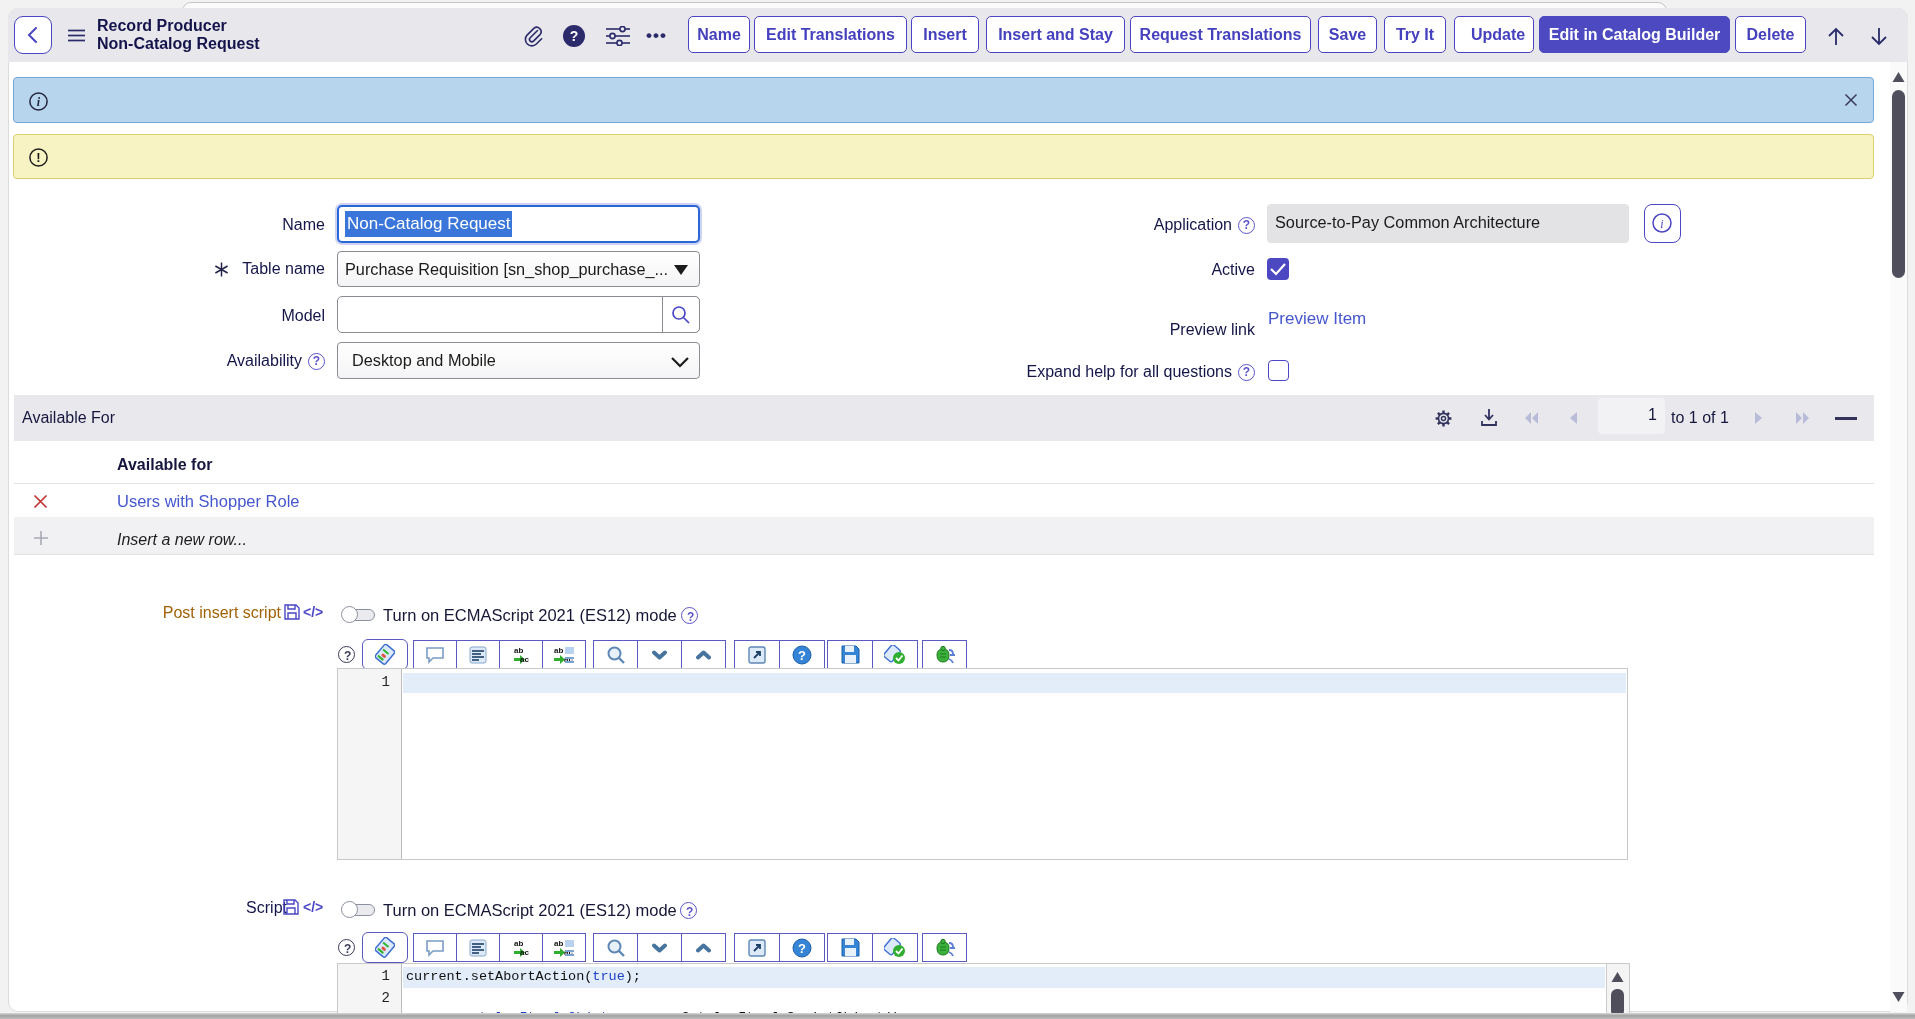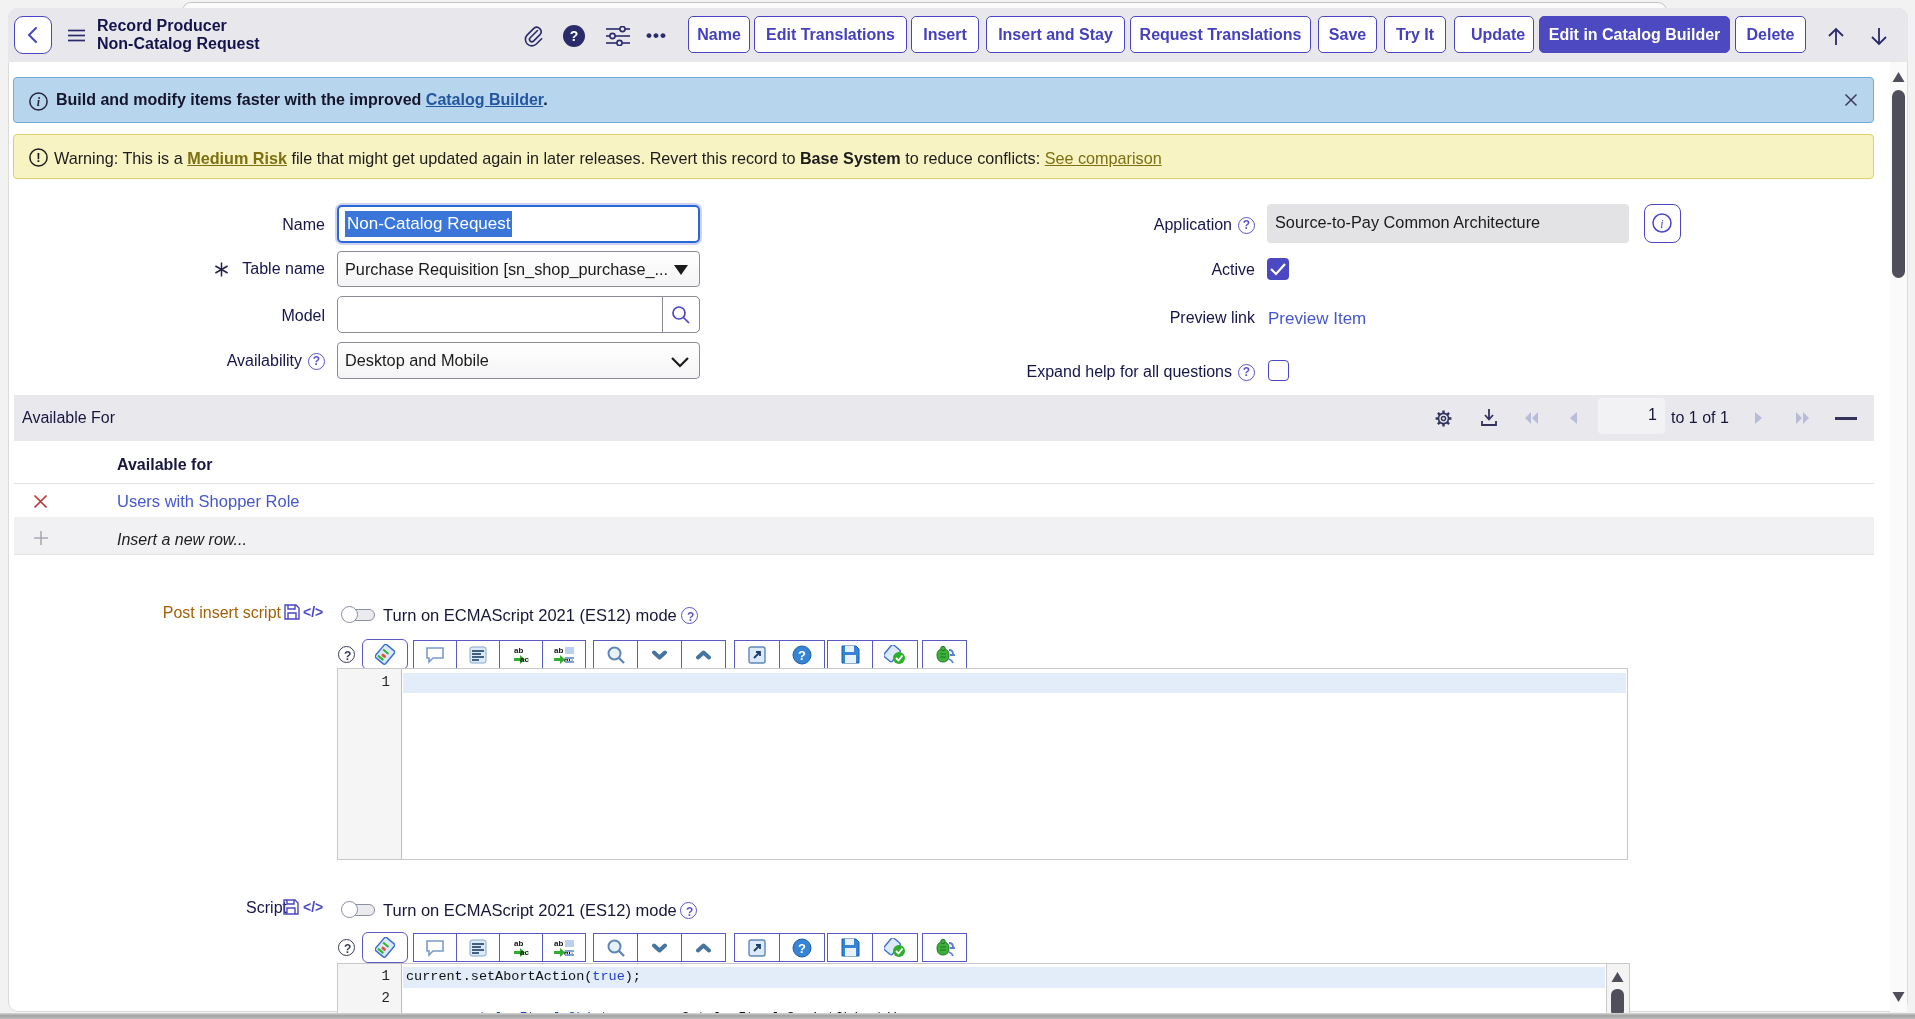--- a/index.html
+++ b/index.html
@@ -108,32 +108,30 @@
 <div class="abs" id="sbthumb"></div>
 <svg class="abs" style="left:1892px;top:991px" width="13" height="12" viewBox="0 0 13 12">
     <path d="M6.5 11 L12.5 1 L0.5 1 Z" fill="#4f4e5c"></path>
   </svg>
 
 <div class="abs" id="banner1">
   <svg class="abs" style="left:15px;top:14px" width="19" height="19" viewBox="0 0 19 19">
       <circle cx="9.5" cy="9.5" r="8.6" fill="none" stroke="#22223a" stroke-width="1.5"></circle>
       <text x="9.5" y="14" font-size="12" font-style="italic" font-weight="bold" fill="#22223a" text-anchor="middle" font-family="Liberation Serif">i</text>
     </svg>
-  <div class="bantext" style="font-weight:bold;">Build and modify items faster with the improved <a class="lnk" style="color:#2456a0;text-decoration:underline;">Catalog Builder</a>.</div>
   <svg class="abs" style="left:1830px;top:15px" width="14" height="14" viewBox="0 0 14 14">
       <path d="M1.5 1.5 L12.5 12.5 M12.5 1.5 L1.5 12.5" stroke="#3a3a5a" stroke-width="1.5"></path>
     </svg>
 </div>
 
 <div class="abs" id="banner2">
   <svg class="abs" style="left:15px;top:13px" width="19" height="19" viewBox="0 0 19 19">
       <circle cx="9.5" cy="9.5" r="8.6" fill="none" stroke="#1c1c1c" stroke-width="1.5"></circle>
       <text x="9.5" y="14" font-size="13" font-weight="bold" fill="#1c1c1c" text-anchor="middle">!</text>
     </svg>
-  <div class="bantext" style="left:40px;top:14px;font-weight:normal;font-size:16.2px;color:#1c1c1c;">Warning: This is a <b style="color:#7d6f12;text-decoration:underline;">Medium Risk</b> file that might get updated again in later releases. Revert this record to <b>Base System</b> to reduce conflicts: <a class="lnk" style="color:#7d6f12;text-decoration:underline;">See comparison</a></div>
 </div>
 
 <div class="lab" style="right:1590px;top:216px;">Name</div>
 <div class="abs" style="left:335px;top:203px;width:367px;height:42px;border:3px solid #cdd4f2;border-radius:7px;"></div>
 <div class="inp" style="left:337px;top:205px;width:363px;height:38px;border:2px solid #2b66d9;border-radius:5px;">
   <span style="position:absolute;left:6px;top:4px;font-size:17px;line-height:26px;background:#3a76d9;color:#fff;padding:0 2px;">Non-Catalog Request</span>
 </div>
 <div class="lab" style="right:1590px;top:260px;"><svg width="15" height="15" viewBox="0 0 15 15" style="margin-right:7px;">
       <g stroke="#23234a" stroke-width="1.5">
         <line x1="7.5" y1="0.5" x2="7.5" y2="14.5"></line>
@@ -150,21 +148,21 @@
 <div class="lab" style="right:1590px;top:307px;">Model</div>
 <div class="inp" style="left:337px;top:296px;width:363px;height:37px;"></div>
 <div class="abs" style="left:662px;top:296px;width:38px;height:37px;border:1px solid #8b8b93;border-radius:0 5px 5px 0;background:#fff;">
   <svg style="position:absolute;left:8px;top:8px" width="20" height="20" viewBox="0 0 20 20">
       <circle cx="8" cy="8" r="6" fill="none" stroke="#4a46c5" stroke-width="1.7"></circle>
       <line x1="12.5" y1="12.5" x2="18" y2="18" stroke="#4a46c5" stroke-width="1.7"></line>
     </svg>
 </div>
 <div class="lab" style="right:1590px;top:352px;">Availability <span class="qc">?</span></div>
 <div class="sel" style="left:337px;top:342px;width:363px;height:37px;">
-  <span style="margin-left:7px;">Desktop and Mobile</span>
+  <span style="margin-left:14px;">Desktop and Mobile</span>
   <svg style="position:absolute;right:10px;top:14px" width="18" height="11" viewBox="0 0 18 11">
       <path d="M1 1 L9 9 L17 1" fill="none" stroke="#1b1b1b" stroke-width="2.2"></path>
     </svg>
 </div>
 
 <div class="lab" style="right:660px;top:216px;">Application <span class="qc">?</span></div>
 <div class="abs" style="left:1267px;top:204px;width:362px;height:39px;background:#e3e3e6;border-radius:4px;">
   <span style="position:absolute;left:8px;top:9px;font-size:16.3px;color:#1b1b1b;">Source-to-Pay Common Architecture</span>
 </div>
 <div class="abs" style="left:1644px;top:204px;width:37px;height:39px;border:1.5px solid #4a46c5;border-radius:8px;background:#fff;">
@@ -172,21 +170,21 @@
       <circle cx="10" cy="10" r="9" fill="none" stroke="#4a46c5" stroke-width="1.5"></circle>
       <text x="10" y="15" font-size="12" font-style="italic" fill="#4a46c5" text-anchor="middle" font-family="Liberation Serif">i</text>
     </svg>
 </div>
 <div class="lab" style="right:660px;top:261px;">Active</div>
 <div class="abs" style="left:1267px;top:258px;width:22px;height:22px;background:#4b48c1;border-radius:4px;">
   <svg style="position:absolute;left:3px;top:4px" width="16" height="14" viewBox="0 0 16 14">
       <path d="M1 7 L6 12 L15 2" fill="none" stroke="#fff" stroke-width="2.2"></path>
     </svg>
 </div>
-<div class="lab" style="right:660px;top:309px;text-align:center;">Preview link</div>
+<div class="lab" style="right:660px;top:321px;text-align:center;">Preview link</div>
 <div class="abs" style="left:1268px;top:309px;font-size:17px;"><a class="lnk">Preview Item</a></div>
 <div class="lab" style="right:660px;top:363px;">Expand help for all questions <span class="qc">?</span></div>
 <div class="abs" style="left:1268px;top:360px;width:21px;height:21px;background:#fff;border:1.5px solid #4a46c5;border-radius:4px;"></div>
 
 <div class="abs" id="afbar"></div>
 <div class="abs" style="left:22px;top:409px;font-size:16px;color:#16163f;">Available For</div>
 <svg class="abs" style="left:1434px;top:409px" width="19" height="19" viewBox="0 0 24 24">
     <path fill="none" stroke="#32325e" stroke-width="2.1" d="M12 5.5 a6.5 6.5 0 1 0 0.001 0"></path>
     <circle cx="12" cy="12" r="2.6" fill="none" stroke="#32325e" stroke-width="1.8"></circle>
     <g stroke="#32325e" stroke-width="3" stroke-linecap="butt">

